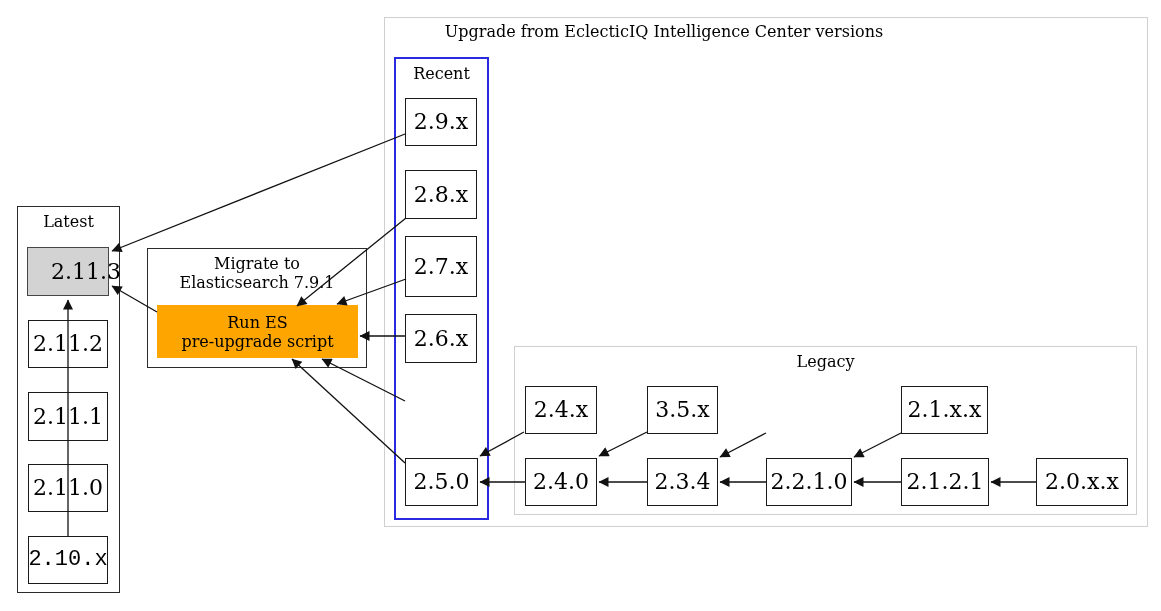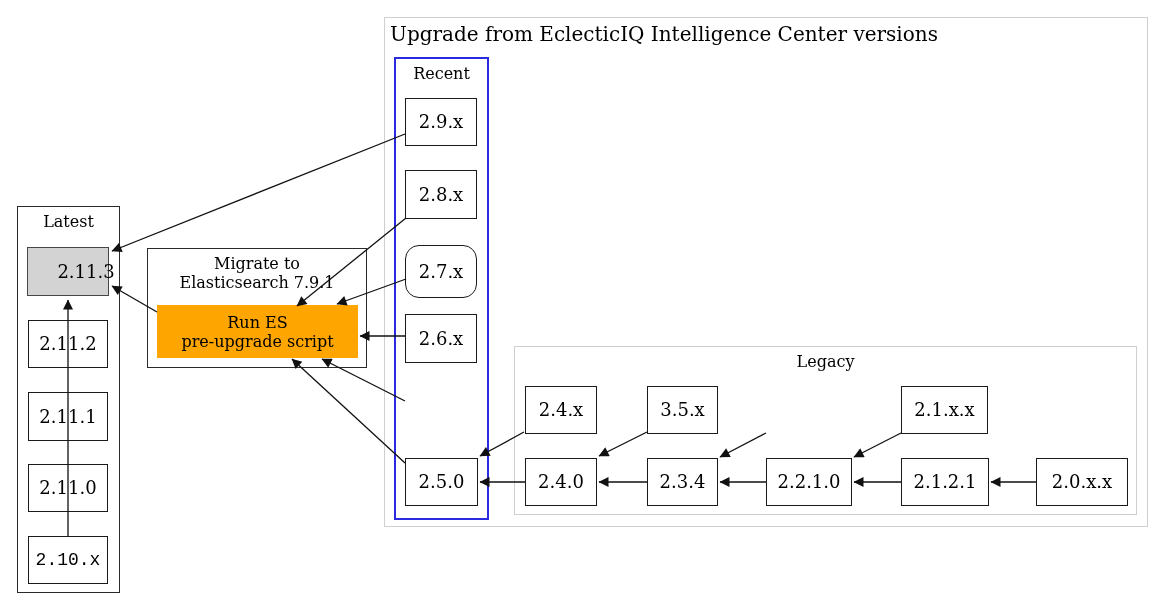--- a/index.html
+++ b/index.html
@@ -9,25 +9,25 @@
     overflow:hidden;
   }
   .cluster { position:absolute; box-sizing:border-box; background:transparent; }
   .cluster.light   { border:1.5px solid #cfcfcf; }
   .cluster.dark    { border:1.4px solid #2b2b2b; }
   .cluster.blue    { border:2px solid #2a2ae0; }
   .cluster-label { position:absolute; top:5px; left:0; width:100%; text-align:center;
                    font-size:16px; line-height:19px; white-space:nowrap; }
   .cluster-label.two-line { white-space:normal; }
   #upgrade-title { position:absolute; left:384px; top:22px; width:560px;
-                   text-align:center; font-size:20px; }
+                   text-align:center; font-size:16px; }
   .node { position:absolute; box-sizing:border-box; background:#ffffff;
           border:1.3px solid #1a1a1a; display:flex; flex-direction:column;
           align-items:center; justify-content:center;
-          font-size:18px; line-height:20px; text-align:center; }
+          font-size:22px; line-height:20px; text-align:center; }
   .node.gray   { background:#d3d3d3; border-color:#464646; }
   .node.orange { background:#ffa500; border-color:#ffa500; font-size:16px; line-height:19px; }
   #edges { position:absolute; left:0; top:0; width:1161px; height:611px;
            pointer-events:none; }
 </style>
 </head>
 <body>
 
 <div id="canvas">
 
@@ -59,21 +59,21 @@
   <div class="node" style="left:28px;top:464px;width:80px;height:48px;">2.11.0</div>
   <div class="node" style="left:28px;top:536px;width:80px;height:48px;font-family:Liberation Mono, monospace;">2.10.x</div>
 
   <div class="node orange" style="left:157px;top:305px;width:201px;height:53px;">
     <div>Run ES</div>
     <div>pre-upgrade script</div>
   </div>
 
   <div class="node" style="left:405px;top:98px;width:72px;height:48px;">2.9.x</div>
   <div class="node" style="left:405px;top:170px;width:72px;height:49px;">2.8.x</div>
-  <div class="node" style="left:405px;top:245px;width:72px;height:53px;border-radius:14px;">2.7.x</div>
+  <div class="node" style="left:405px;top:236px;width:72px;height:61px;">2.7.x</div>
   <div class="node" style="left:405px;top:314px;width:72px;height:49px;">2.6.x</div>
   <div class="node" style="left:405px;top:458px;width:73px;height:48px;">2.5.0</div>
 
   <div class="node" style="left:525px;top:386px;width:72px;height:48px;">2.4.x</div>
   <div class="node" style="left:647px;top:386px;width:71px;height:48px;">3.5.x</div>
   <div class="node" style="left:901px;top:386px;width:87px;height:48px;">2.1.x.x</div>
 
   <div class="node" style="left:525px;top:458px;width:72px;height:48px;">2.4.0</div>
   <div class="node" style="left:647px;top:458px;width:71px;height:48px;">2.3.4</div>
   <div class="node" style="left:766px;top:458px;width:86px;height:48px;">2.2.1.0</div>

